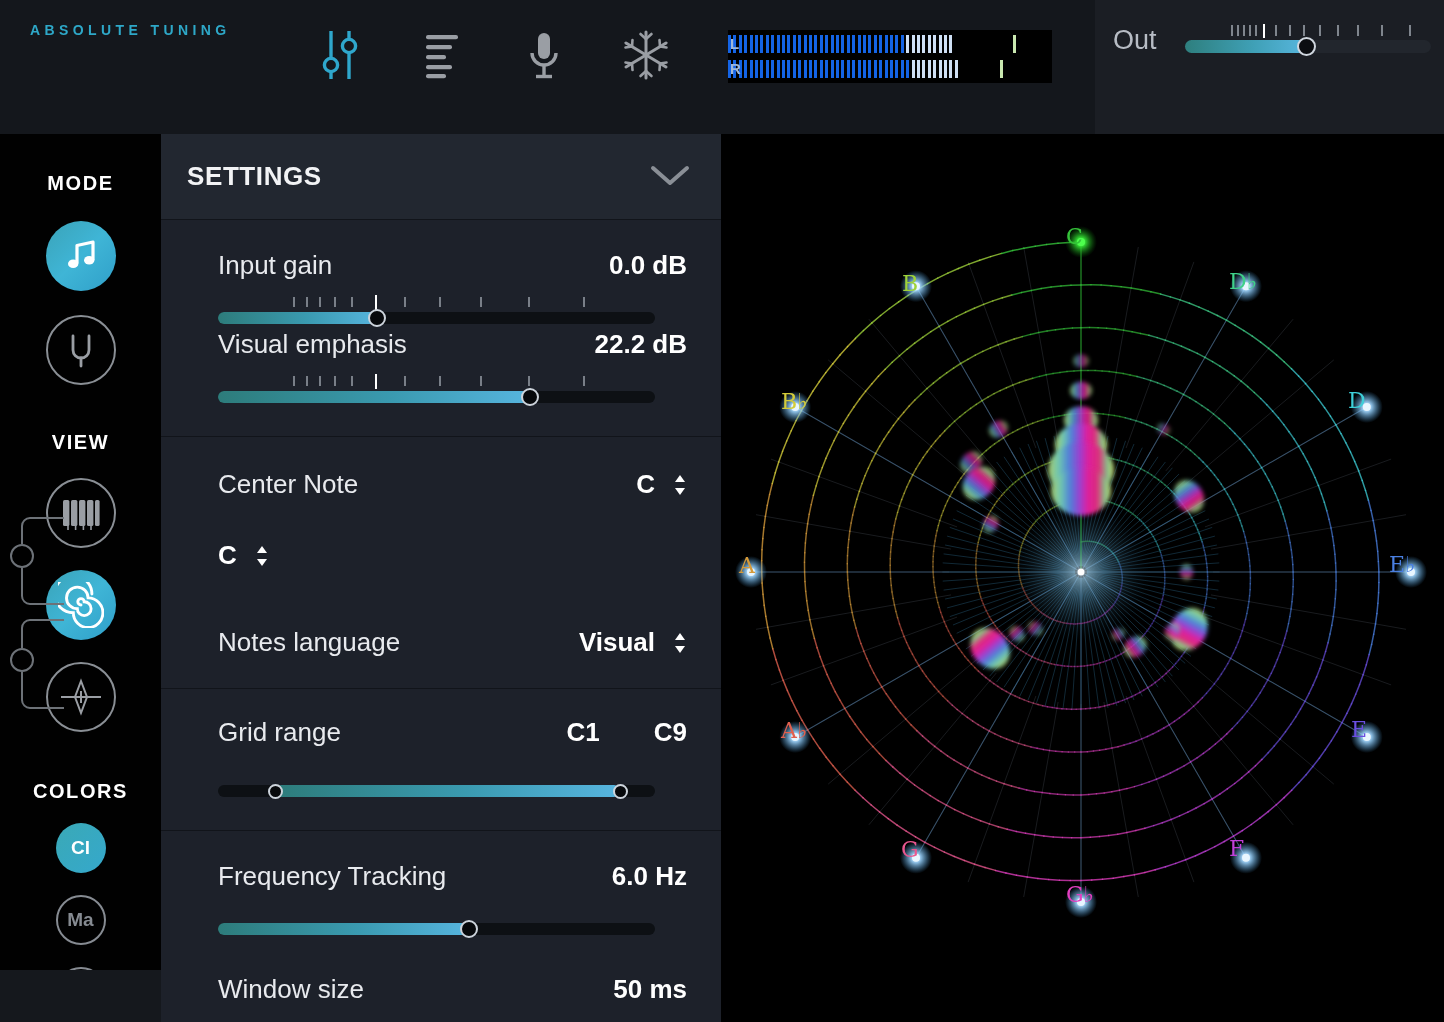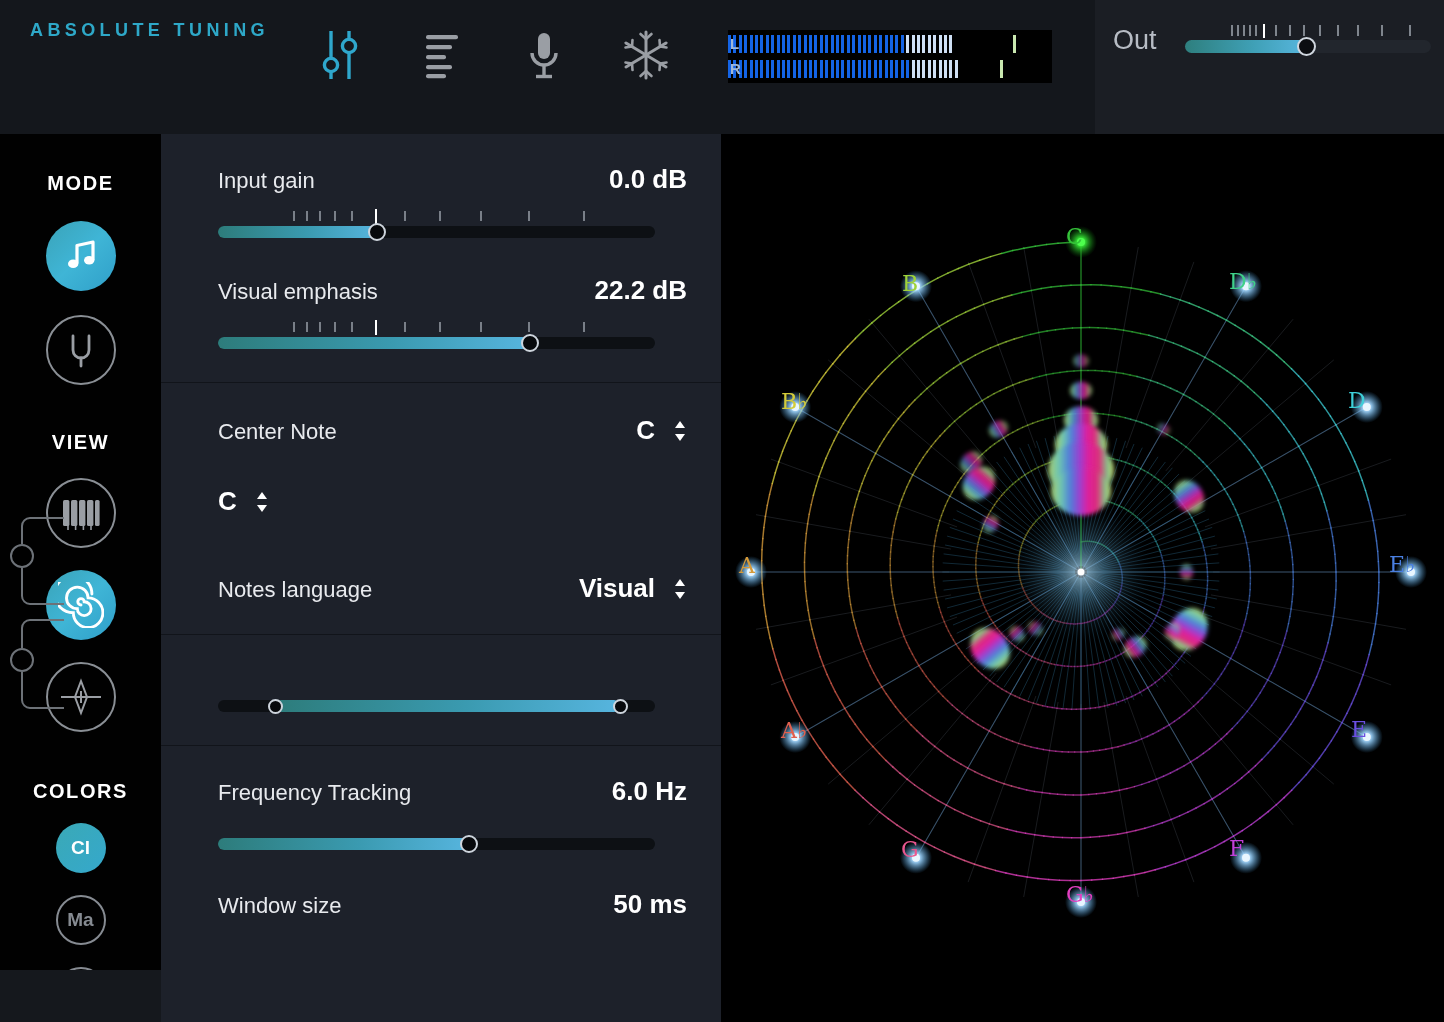--- a/index.html
+++ b/index.html
@@ -22,21 +22,21 @@
   }
   .topbar-right {
     position: absolute; left:1095px; top:0; width: 349px; height: 134px;
     background: #1b1e24;
   }
   .logo { position: absolute; left: 30px; top: 18px; }
   .logo-main { font-size: 45px; letter-spacing: -1px; line-height: 46px; font-weight: 300; }
   .logo-the { color: #6e7379; }
   .logo-snail { color: #ffffff; }
   .logo-sub {
-    color: #2ea8c8; font-size: 18px; letter-spacing: 4.4px;
+    color: #2ea8c8; font-size: 14px; letter-spacing: 4.4px;
     font-weight: 700; margin-top: 5px; line-height: 14px;
   }
 
   .tool-icons { position: absolute; left: 312px; top: 27px; display: flex; gap: 46px; align-items: center;}
   .tool-btn {
     width: 56px; height: 56px; display: flex; align-items: center; justify-content: center;
     cursor: pointer;
   }
   .tool-btn svg { display: block; }
 
@@ -114,21 +114,21 @@
     background: #1d212a; overflow: hidden;
   }
   .settings-header {
     height: 86px; background: #222730; display: flex; align-items: center;
     justify-content: space-between; padding: 0 28px 0 26px;
     border-bottom: 1px solid #11141a;
   }
   .settings-title { color: #f2f3f5; font-size: 26px; font-weight: 700; letter-spacing: 0.6px; }
   .settings-group { border-bottom: 1px solid #11141a; padding: 30px 34px 28px 57px; }
   .row { display: flex; align-items: baseline; justify-content: space-between; }
-  .row-label { color: #e8eaee; font-size: 22px; font-weight: 300; }
+  .row-label { color: #e8eaee; font-size: 26px; font-weight: 300; }
   .row-value { color: #ffffff; font-size: 26px; font-weight: 700; }
 
   .slider { position: relative; width: 437px; height: 34px; margin-top: 14px; }
   .s-ticks { position: absolute; left: 0; top: 0; width: 437px; height: 13px; }
   .s-tick { position: absolute; top: 2px; width: 2px; height: 10px; background: #797f88; }
   .s-tick.major { background: #ffffff; height: 15px; top: 0px; }
   .s-track { position: absolute; left: 0; top: 17px; width: 437px; height: 12px; border-radius: 6px; background: #0d1014; }
   .s-fill { position: absolute; top: 17px; height: 12px; border-radius: 6px;
             background: linear-gradient(90deg,#2d7c7b 0%, #3a9ab0 55%, #57b5df 100%); }
   .s-knob { position: absolute; top: 14px; width: 18px; height: 18px; border-radius: 50%;
@@ -423,20 +423,28 @@
       <div class="color-btn active">Cl</div>
       <div class="color-btn inactive">Ma</div>
       <div class="color-btn inactive">Ph</div>
       <div class="color-btn inactive">PT</div>
     </div>
   </div>
   <div class="rail-bottom"></div>
 
   <div class="settings">
 
+    <div class="settings-header">
+      <div class="settings-title">SETTINGS</div>
+      <div title="Collapse">
+        <svg width="46" height="30" viewBox="0 0 46 30">
+          <path d="M6 8 L23 23 L40 8" fill="none" stroke="#8a8f96" stroke-width="4" stroke-linecap="round" stroke-linejoin="round"></path>
+        </svg>
+      </div>
+    </div>
 
     <div class="settings-group">
       <div class="row">
         <span class="row-label">Input gain</span>
         <span class="row-value">0.0 dB</span>
       </div>
       <div class="slider">
         <div class="s-ticks" id="ticks-gain">
             <div class="s-tick" style="left:75px;"></div>
             <div class="s-tick" style="left:88px;"></div>
@@ -448,21 +456,21 @@
             <div class="s-tick" style="left:221px;"></div>
             <div class="s-tick" style="left:262px;"></div>
             <div class="s-tick" style="left:310px;"></div>
             <div class="s-tick" style="left:365px;"></div>
           </div>
         <div class="s-track"></div>
         <div class="s-fill" id="fill-gain" style="left: 0px; width: 161.32px;"></div>
         <div class="s-knob" id="knob-gain" style="left: 150.32px;"></div>
       </div>
 
-      <div class="row" style="margin-top:32px;">
+      <div class="row" style="">
         <span class="row-label">Visual emphasis</span>
         <span class="row-value">22.2 dB</span>
       </div>
       <div class="slider">
         <div class="s-ticks" id="ticks-emph">
             <div class="s-tick" style="left:75px;"></div>
             <div class="s-tick" style="left:88px;"></div>
             <div class="s-tick" style="left:101px;"></div>
             <div class="s-tick" style="left:116px;"></div>
             <div class="s-tick" style="left:133px;"></div>
@@ -513,20 +521,27 @@
             <svg width="14" height="22" viewBox="0 0 14 22">
               <path d="M7 1 L12 8 L2 8 Z" fill="#ffffff"></path>
               <path d="M7 21 L12 14 L2 14 Z" fill="#ffffff"></path>
             </svg>
           </span>
         </span>
       </div>
     </div>
 
     <div class="settings-group" style="padding-top:28px;padding-bottom:28px;">
+      <div class="row">
+        <span class="row-label">Grid range</span>
+        <span class="dual-range-labels">
+          <span class="row-value">C1</span>
+          <span class="row-value">C9</span>
+        </span>
+      </div>
       <div class="slider" style="margin-top:20px;">
         <div class="s-track"></div>
         <div class="s-fill" id="fill-grid" style="left: 56.81px; width: 345.23px;"></div>
         <div class="s-knob small" id="knob-grid-lo" style="left: 49.81px;"></div>
         <div class="s-knob small" id="knob-grid-hi" style="left: 395.04px;"></div>
       </div>
     </div>
 
     <div class="settings-group" style="padding-top:30px;padding-bottom:24px;border-bottom:none;">
       <div class="row">

